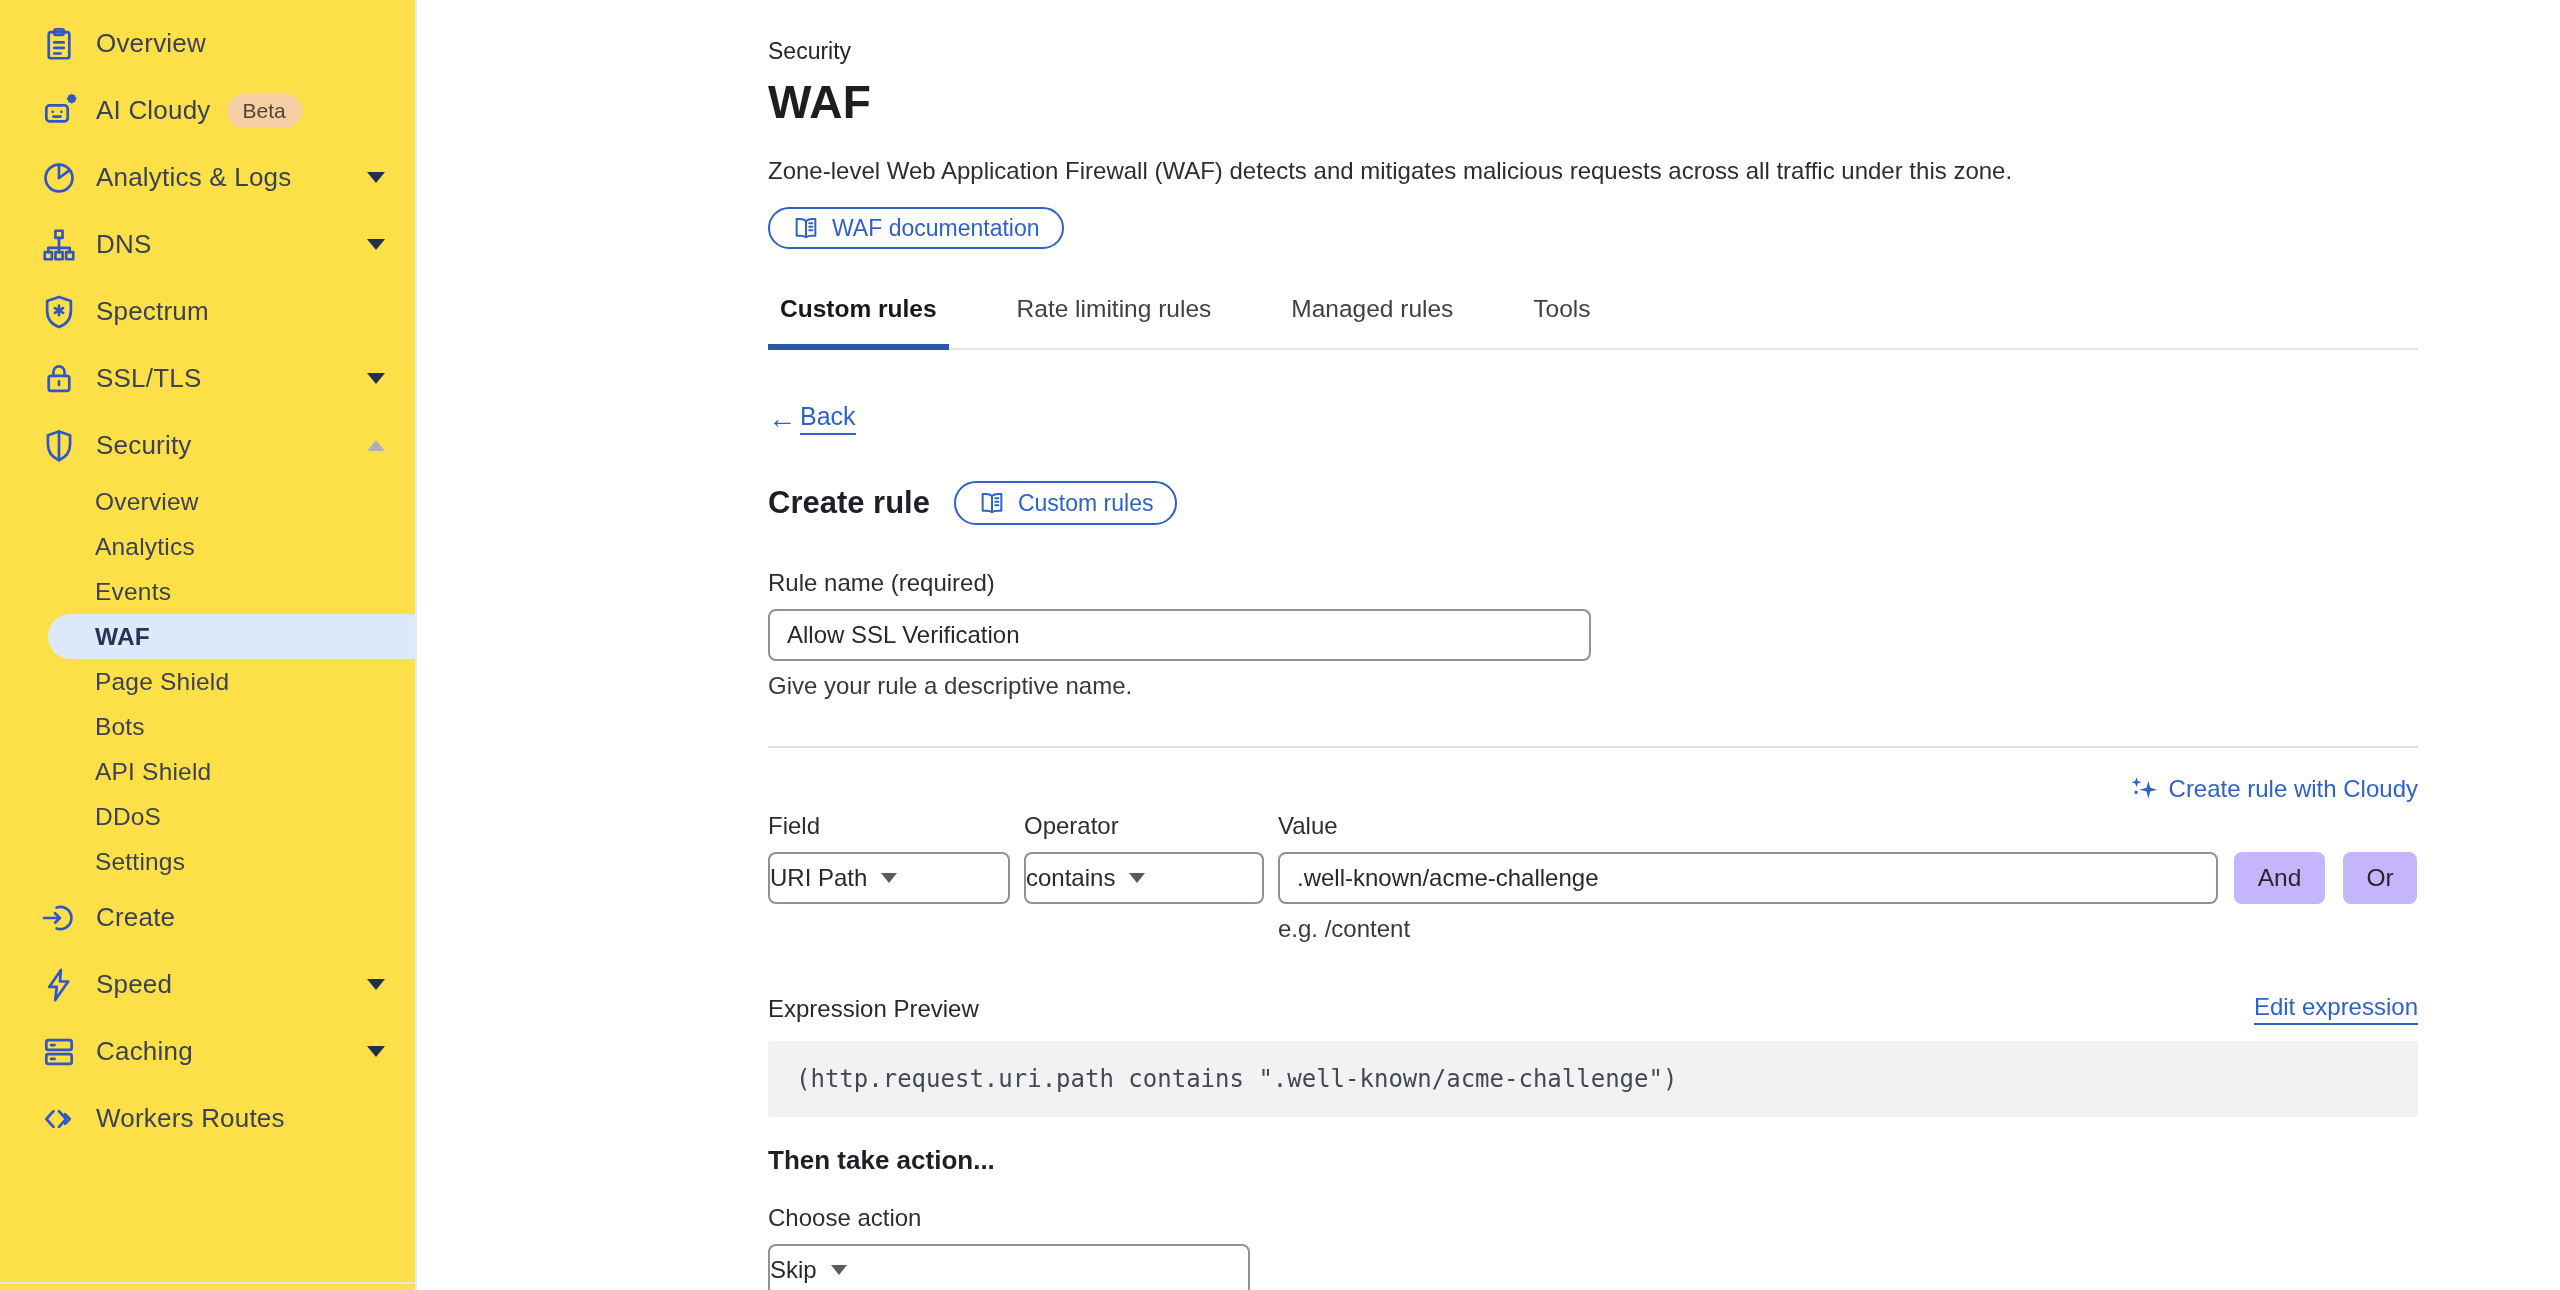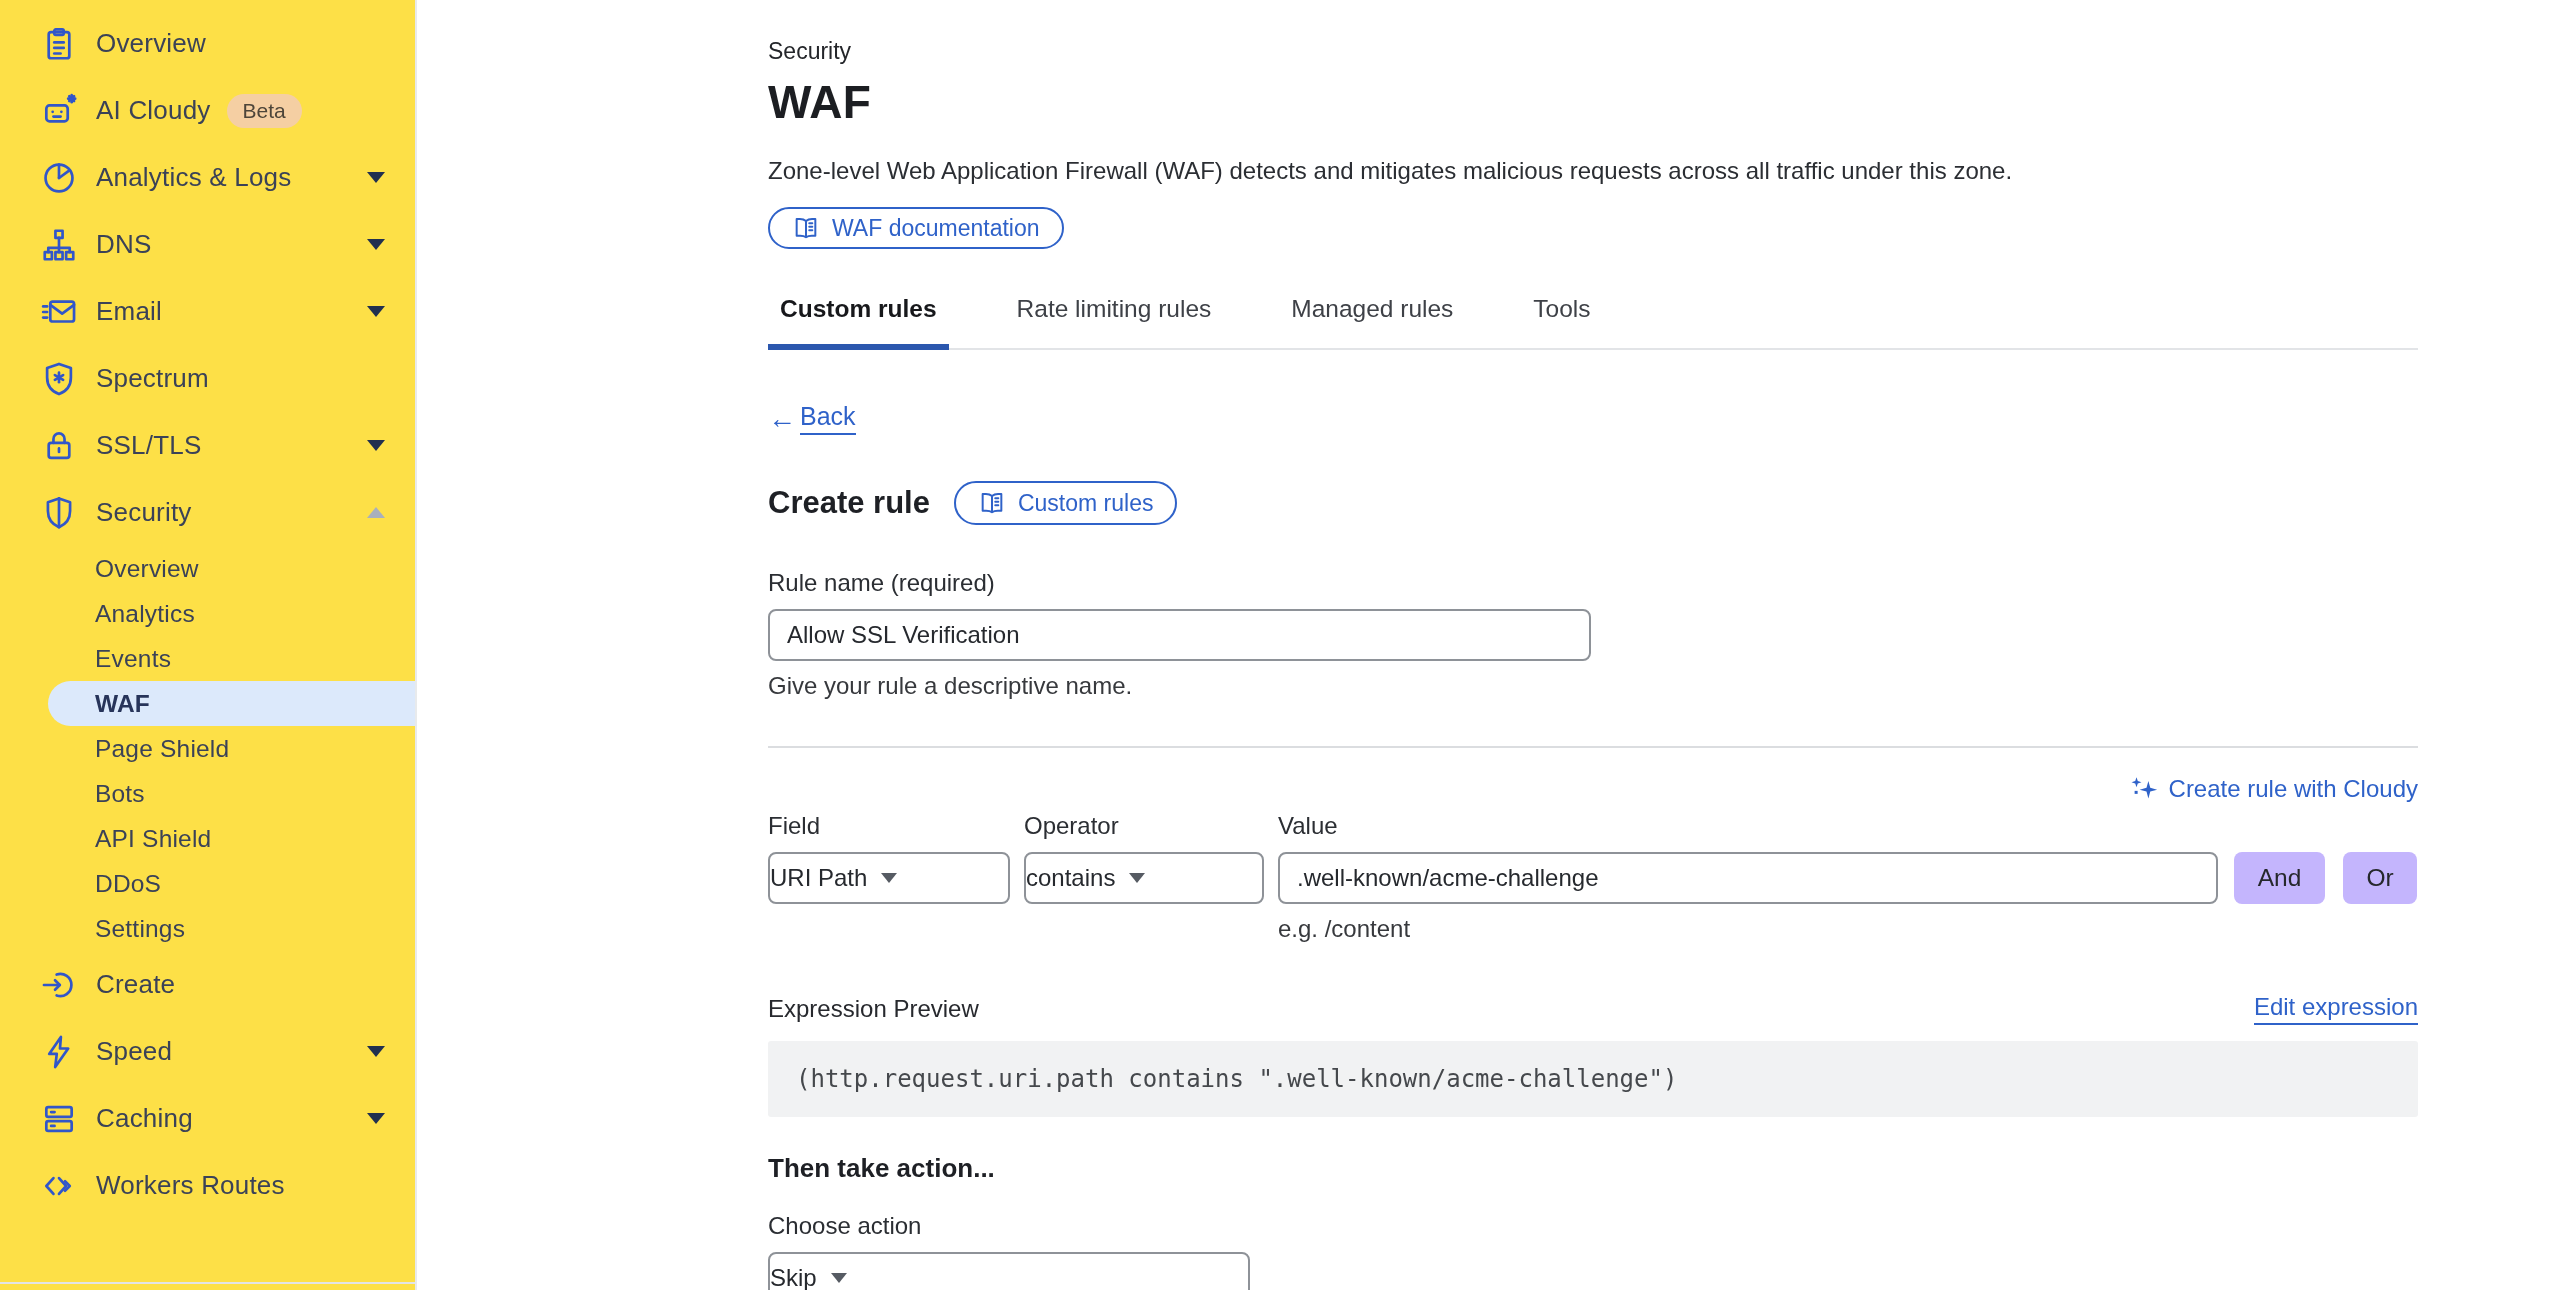--- a/index.html
+++ b/index.html
@@ -99,21 +99,21 @@
 
   .expr-row{margin-top:50px;display:flex;justify-content:space-between;align-items:center;}
   .expr-label{font-size:24px;color:#27292e;}
   .edit-expression{font-size:24px;color:var(--accent);cursor:pointer;text-decoration:none;
     border-bottom:2px solid var(--accent);padding-bottom:2px;}
   .code-box{margin-top:16px;height:76px;background:var(--code-bg);border-radius:3px;
     display:flex;align-items:center;padding:0 28px;}
   .code-box code{font-family:"DejaVu Sans Mono","Liberation Mono",monospace;
     font-size:24px;color:#45484c;}
 
-  .action-heading{margin-top:36px;font-size:26px;font-weight:700;color:#1e2025;}
+  .action-heading{margin-top:28px;font-size:26px;font-weight:700;color:#1e2025;}
   .action-label{margin-top:28px;}
   .action-select{width:482px;margin-top:12px;}
 
   .hidden-defs{position:absolute;width:0;height:0;overflow:hidden;}
 </style>
 </head>
 <body>
 
 <svg class="hidden-defs" xmlns="http://www.w3.org/2000/svg" aria-hidden="true">
   <defs>
@@ -276,29 +276,20 @@
       <div class="nav-item">
         <svg class="nav-icon" viewBox="0 0 24 24">
           <use href="#dns-icon"></use>
         </svg>
         <span class="nav-label">DNS</span>
 
         <span class="spacer"></span>
         <span class="chevron chev-down"></span>
       </div>
 
-      <div class="nav-item">
-        <svg class="nav-icon" viewBox="0 0 24 24">
-          <use href="#email-icon"></use>
-        </svg>
-        <span class="nav-label">Email</span>
-
-        <span class="spacer"></span>
-        <span class="chevron chev-down"></span>
-      </div>
 
       <div class="nav-item">
         <svg class="nav-icon" viewBox="0 0 24 24">
           <use href="#spectrum-icon"></use>
         </svg>
         <span class="nav-label">Spectrum</span>
 
         <span class="spacer"></span>
 
       </div>

